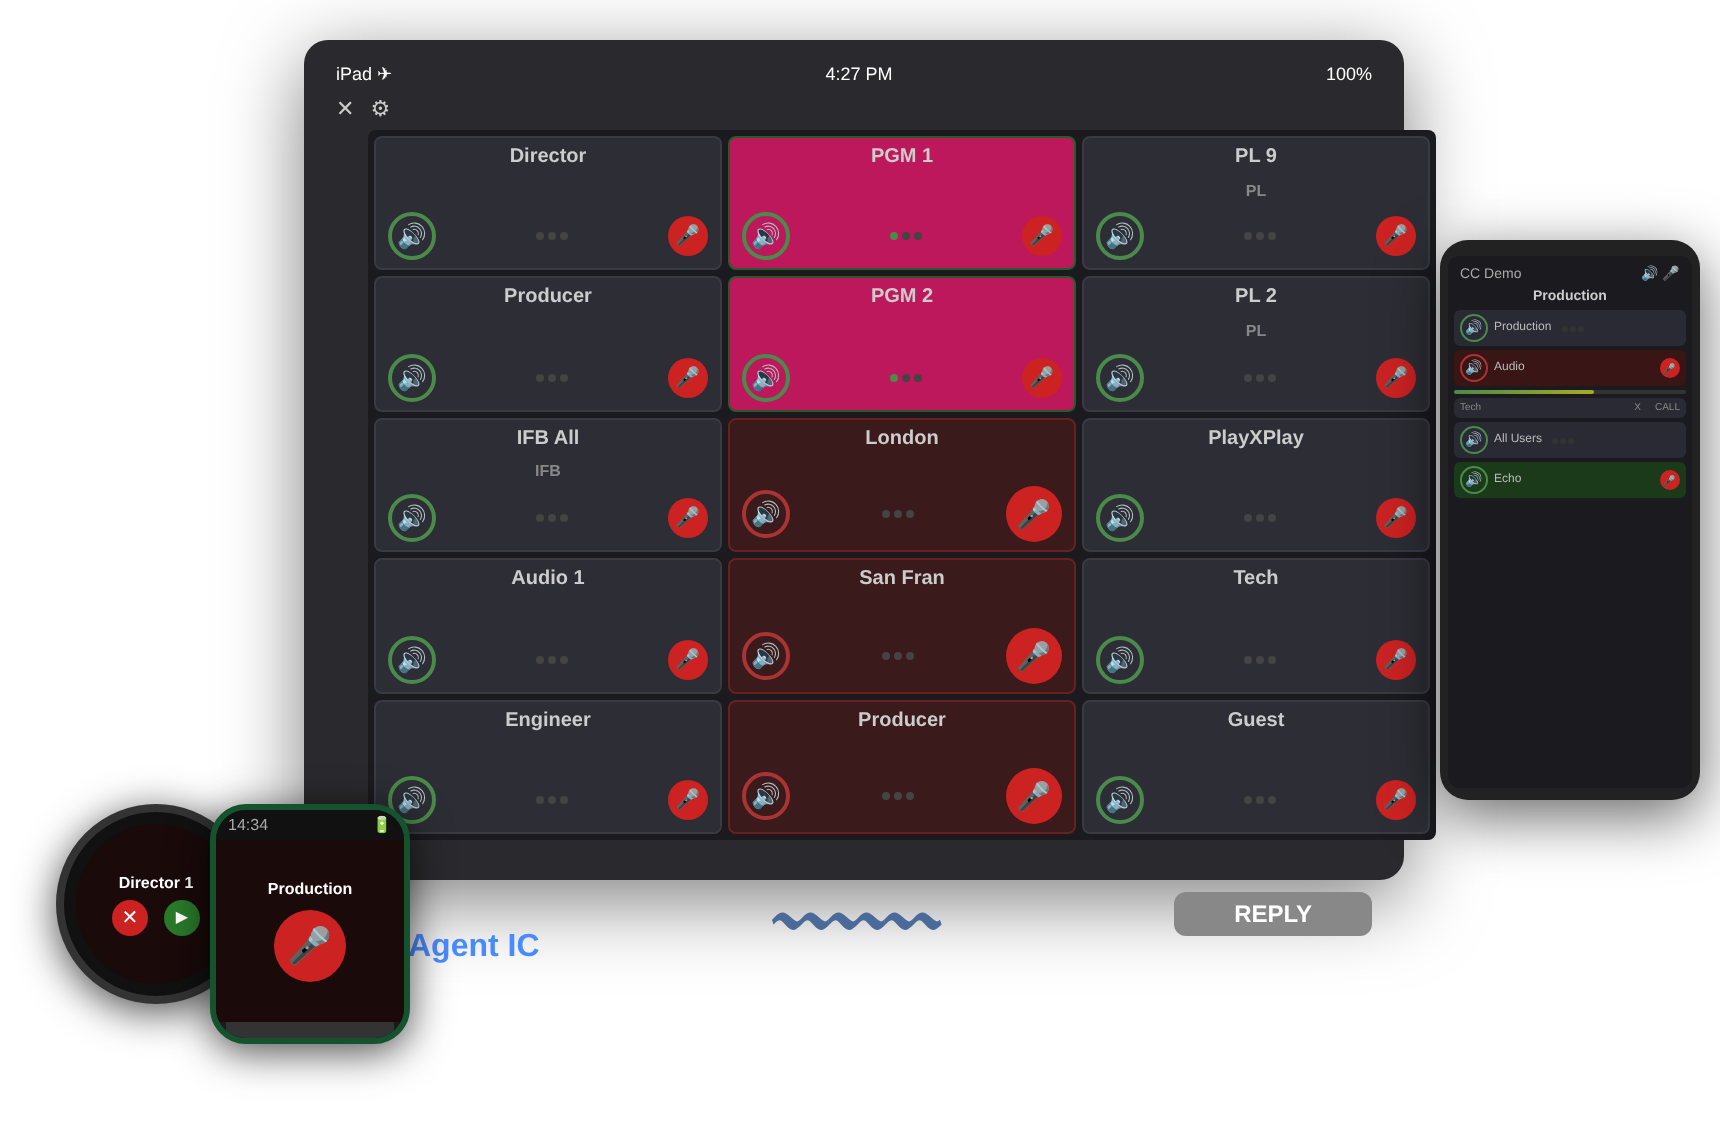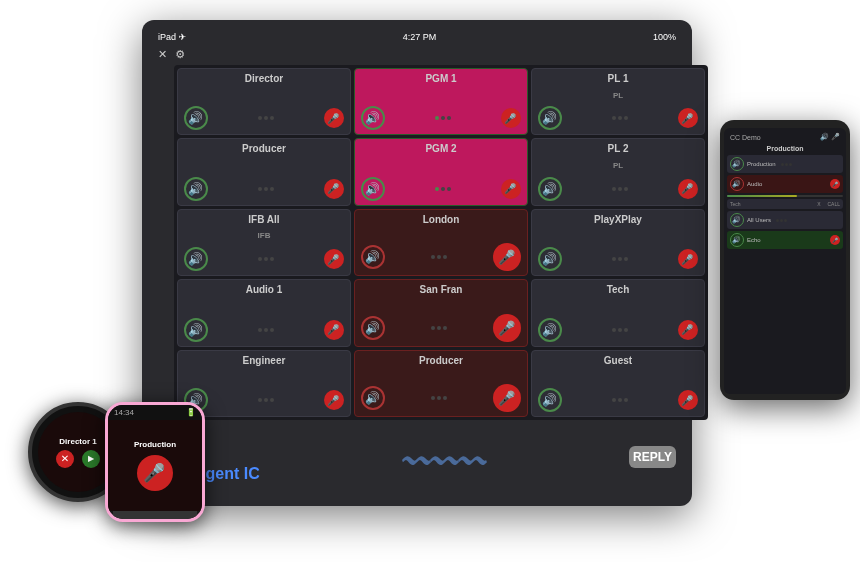--- a/index.html
+++ b/index.html
@@ -17,24 +17,24 @@
     .scene {
       position: relative;
       width: 860px;
       height: 562px;
       background: #fff;
     }
 
     
     .tablet {
       position: absolute;
-      left: 142px;
+      left: 152px;
       top: 20px;
       width: 550px;
-      height: 486px;
+      height: 420px;
       background: #2a2a2e;
       border-radius: 12px;
       box-shadow: 0 10px 40px rgba(0,0,0,0.5);
       padding: 12px 8px 8px 8px;
     }
 
     .tablet-status-bar {
       display: flex;
       justify-content: space-between;
       align-items: center;
@@ -169,21 +169,21 @@
 
     .logo-icon {
       width: 30px;
       height: 30px;
     }
 
     .reply-btn {
       background: #888;
       color: #fff;
       border-radius: 6px;
-      padding: 4px 4px;
+      padding: 4px 30px;
       font-size: 12px;
       font-weight: bold;
     }
 
     
     .phone {
       position: absolute;
       right: 10px;
       top: 120px;
       width: 130px;
@@ -379,21 +379,21 @@
       left: 105px;
       bottom: 40px;
       width: 100px;
       height: 120px;
       background: #1a1a1a;
       border-radius: 18px;
       box-shadow: 0 4px 20px rgba(0,0,0,0.7);
       display: flex;
       flex-direction: column;
       align-items: center;
-      border: 3px solid #f9a8d4;
+      border: 3px solid #14532d;
       overflow: hidden;
     }
 
     .watch-sq-status {
       width: 100%;
       background: #111;
       padding: 3px 6px;
       display: flex;
       justify-content: space-between;
       align-items: center;
@@ -481,21 +481,21 @@
           <div class="dots">
             <div class="dot active"></div>
             <div class="dot"></div>
             <div class="dot"></div>
           </div>
           <div class="mic-btn">🎤</div>
         </div>
       </div>
 
       <div class="channel-cell">
-        <div class="channel-name">PL 1</div>
+        <div class="channel-name">PL 9</div>
         <div class="channel-name small-label">PL</div>
         <div class="channel-controls">
           <div class="speaker-btn">🔊</div>
           <div class="dots">
             <div class="dot"></div>
             <div class="dot"></div>
             <div class="dot"></div>
           </div>
           <div class="mic-btn">🎤</div>
         </div>

